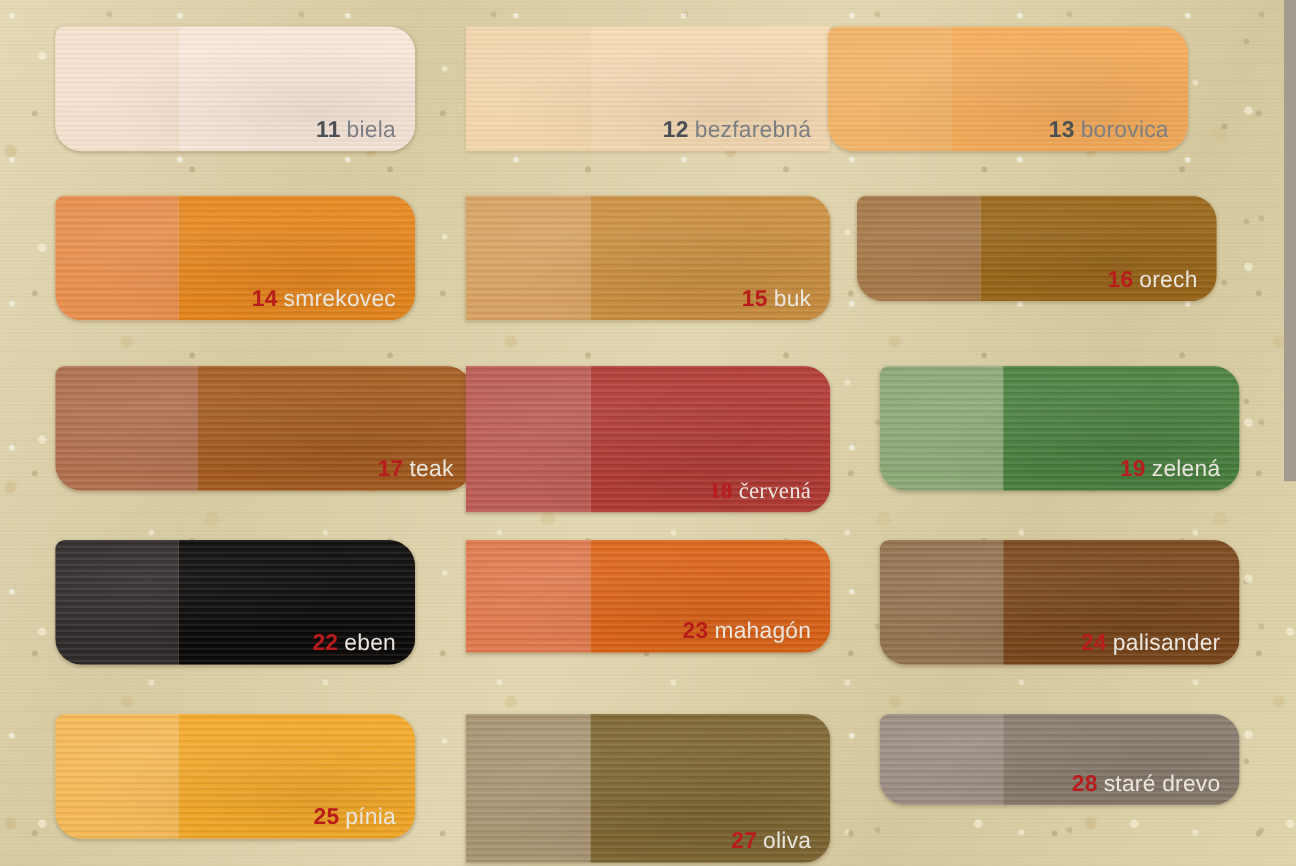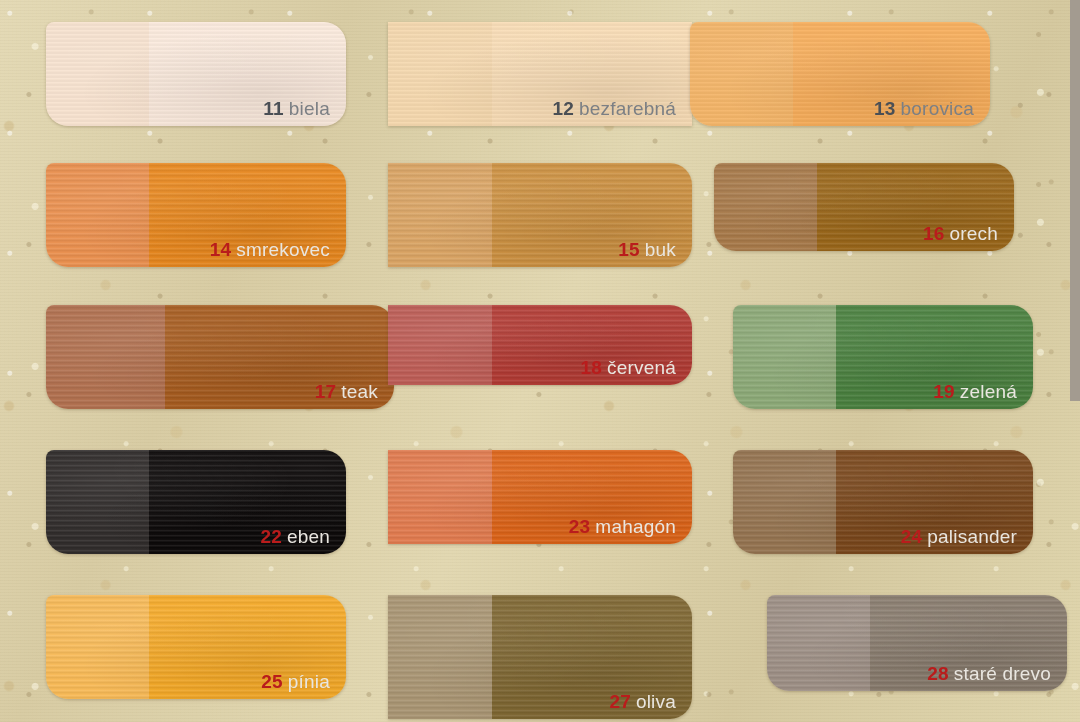--- a/index.html
+++ b/index.html
@@ -154,21 +154,21 @@
       <div class="grain"></div>
       <div class="label lbl-light"><span class="num">16</span><span class="name">orech</span></div>
     </div>
     <div class="swatch" style="left: 46px; top: 305px; width: 348px; height: 104px; border-radius: 8px 22px 22px;">
       <div class="half light" style="background: rgb(176, 111, 78);"></div>
       <div class="half dark" style="background: rgb(166, 91, 30);"></div>
       <div class="mottle"></div>
       <div class="grain"></div>
       <div class="label lbl-light"><span class="num">17</span><span class="name">teak</span></div>
     </div>
-    <div class="swatch" style="left: 388px; top: 305px; width: 304px; height: 80px; border-radius: 0px 22px 22px 0px;">
+    <div class="swatch" style="left: 388px; top: 305px; width: 304px; height: 122px; border-radius: 0px 22px 22px 0px; font-family: Liberation Serif, serif;">
       <div class="half light" style="background: rgb(188, 92, 85);"></div>
       <div class="half dark" style="background: rgb(178, 58, 51);"></div>
       <div class="mottle"></div>
       <div class="grain"></div>
       <div class="label lbl-light"><span class="num">18</span><span class="name">červená</span></div>
     </div>
     <div class="swatch" style="left: 733px; top: 305px; width: 300px; height: 104px; border-radius: 8px 22px 22px;">
       <div class="half light" style="background: rgb(139, 168, 118);"></div>
       <div class="half dark" style="background: rgb(73, 128, 62);"></div>
       <div class="mottle"></div>
@@ -203,20 +203,20 @@
       <div class="grain"></div>
       <div class="label lbl-light"><span class="num">25</span><span class="name">pínia</span></div>
     </div>
     <div class="swatch" style="left: 388px; top: 595px; width: 304px; height: 124px; border-radius: 0px 22px 22px 0px;">
       <div class="half light" style="background: rgb(168, 148, 114);"></div>
       <div class="half dark" style="background: rgb(126, 102, 49);"></div>
       <div class="mottle"></div>
       <div class="grain"></div>
       <div class="label lbl-light"><span class="num">27</span><span class="name">oliva</span></div>
     </div>
-    <div class="swatch" style="left: 767px; top: 595px; width: 300px; height: 96px; border-radius: 8px 22px 22px;">
+    <div class="swatch" style="left: 733px; top: 595px; width: 300px; height: 76px; border-radius: 8px 22px 22px;">
       <div class="half light" style="background: rgb(156, 142, 132);"></div>
       <div class="half dark" style="background: rgb(135, 122, 108);"></div>
       <div class="mottle"></div>
       <div class="grain"></div>
       <div class="label lbl-light"><span class="num">28</span><span class="name">staré drevo</span></div>
     </div>
   </div>
 
 </body></html>

